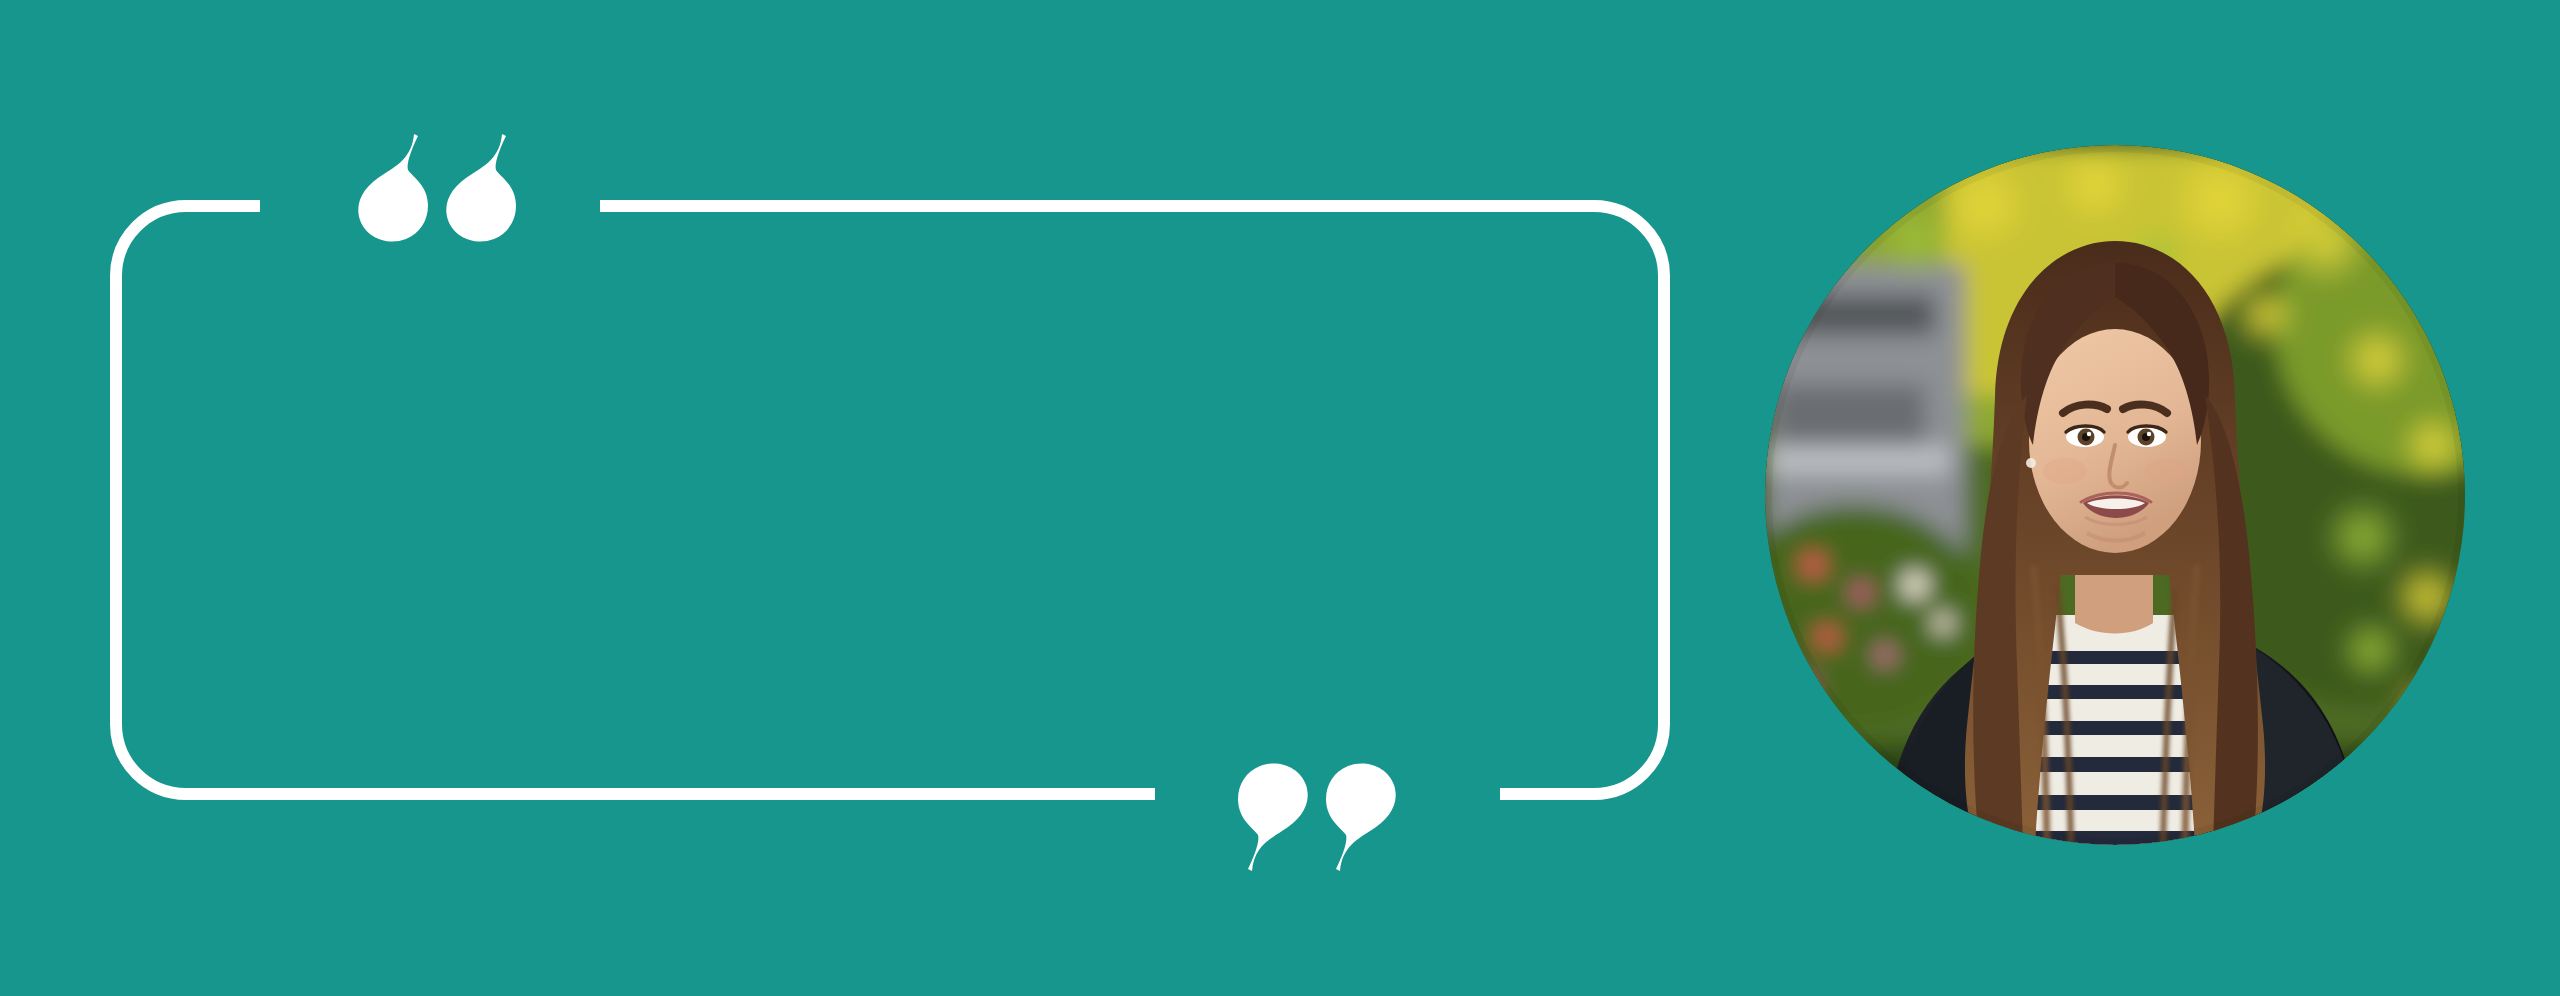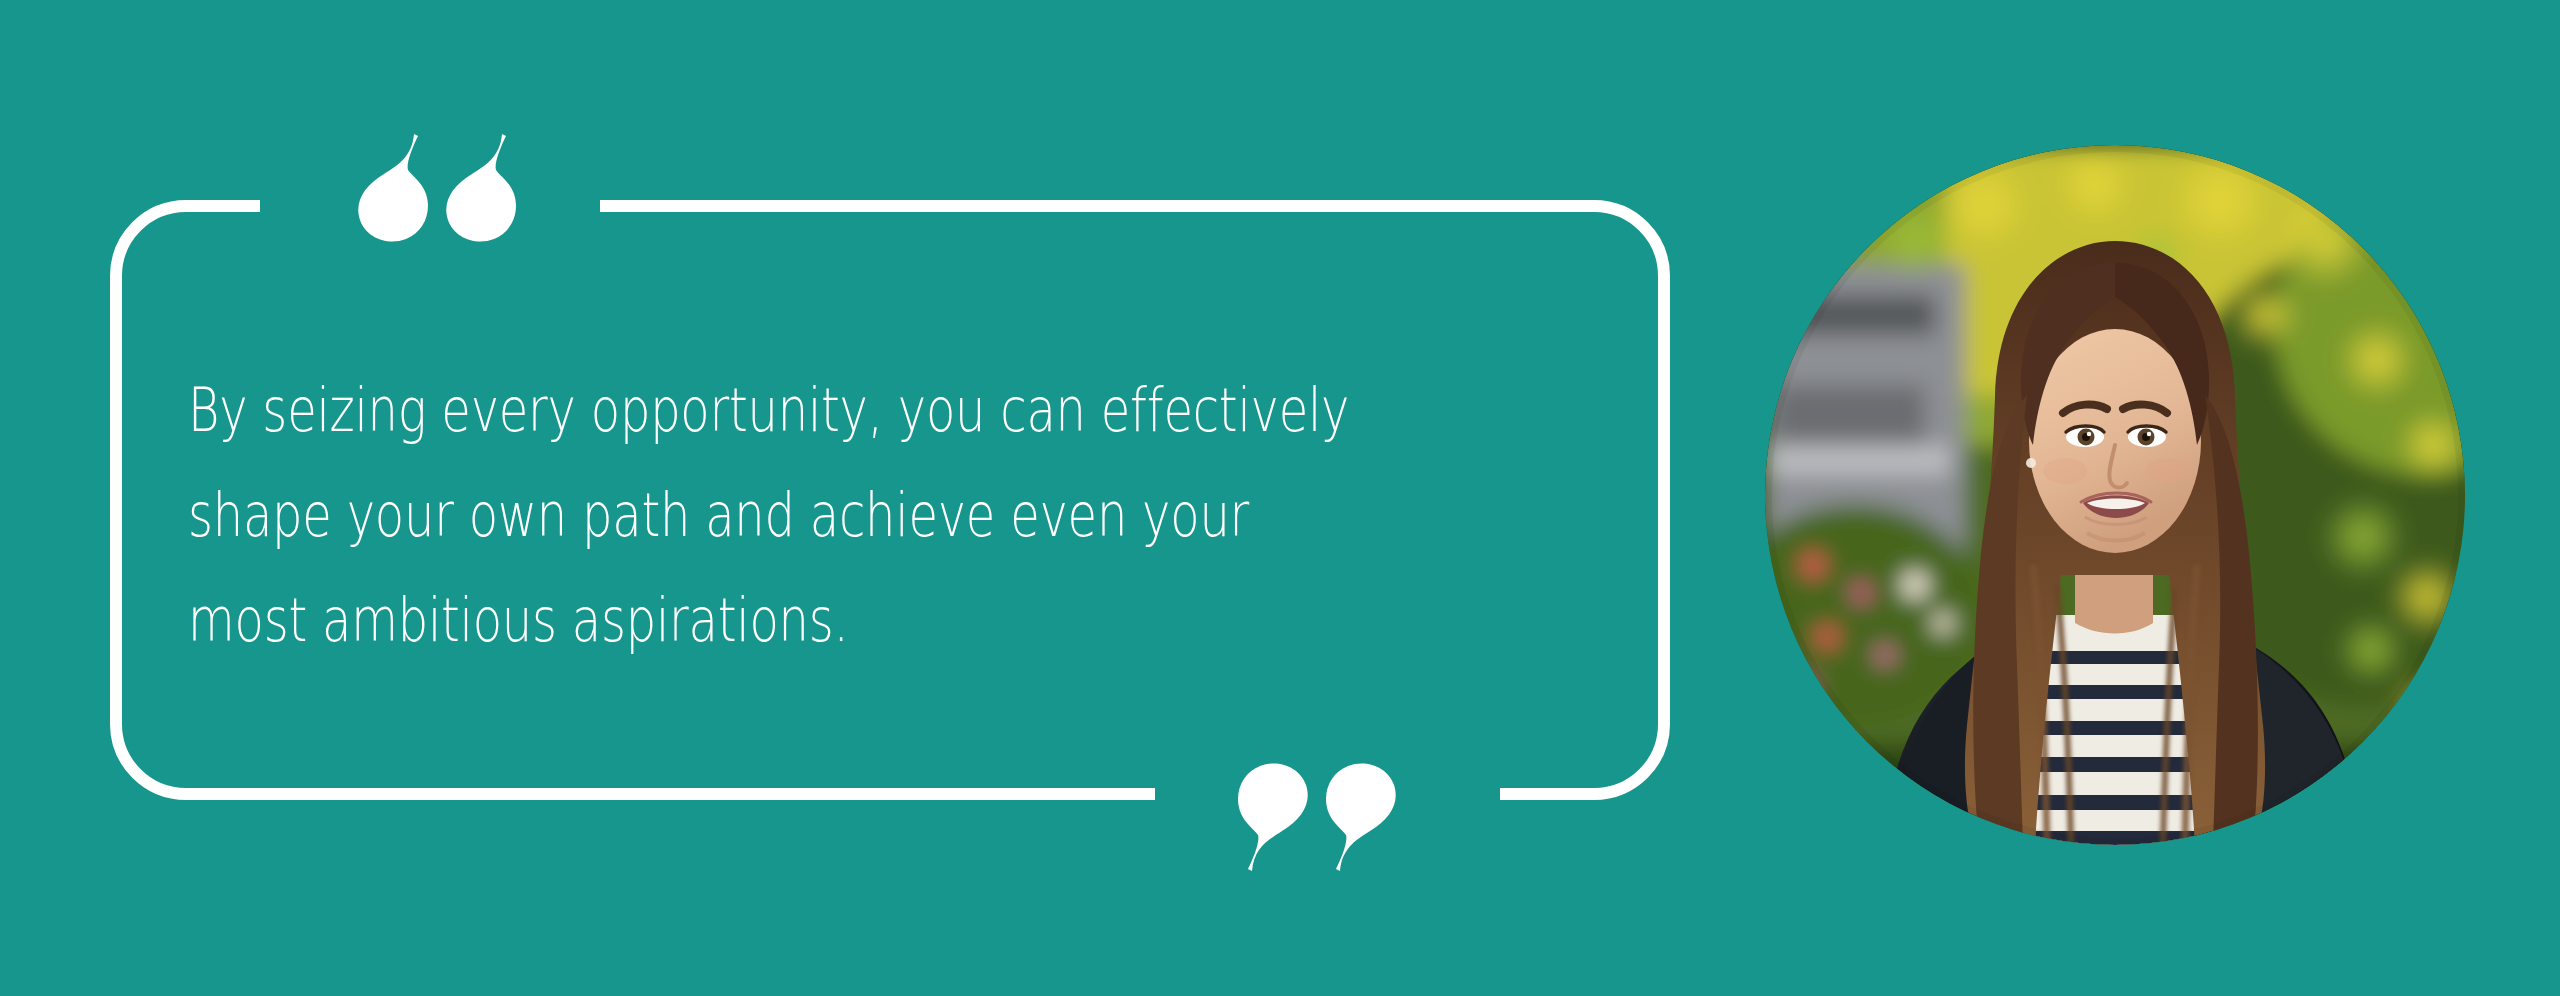--- a/index.html
+++ b/index.html
@@ -120,25 +120,20 @@
         <path d="M62 4 C60 28 44 36 32 44 C12 56 2 72 8 90
                  C14 108 36 116 54 109 C72 102 80 82 74 64
                  C70 52 60 46 56 40 C54 34 60 18 66 6 Z" fill="#ffffff"></path>
         <path d="M150 4 C148 28 132 36 120 44 C100 56 90 72 96 90
                  C102 108 124 116 142 109 C160 102 168 82 162 64
                  C158 52 148 46 144 40 C142 34 148 18 154 6 Z" fill="#ffffff"></path>
       </g>
     </svg>
   </span>
 
-  <div class="quote-text">
-    <span class="quote-line">By seizing every opportunity, you can effectively</span>
-    <span class="quote-line">shape your own path and achieve even your</span>
-    <span class="quote-line">most ambitious aspirations.</span>
-  </div>
 
   <div class="portrait">
     <div class="photo">
       <svg viewBox="0 0 700 700" preserveAspectRatio="xMidYMid slice" aria-hidden="true">
         <defs>
           <clipPath id="circ">
               <circle cx="350" cy="350" r="350"></circle>
             </clipPath>
           <radialGradient id="bokeh1" cx="50%" cy="50%" r="50%">
             <stop offset="0%" stop-color="#e9d83a" stop-opacity="0.95"></stop>

